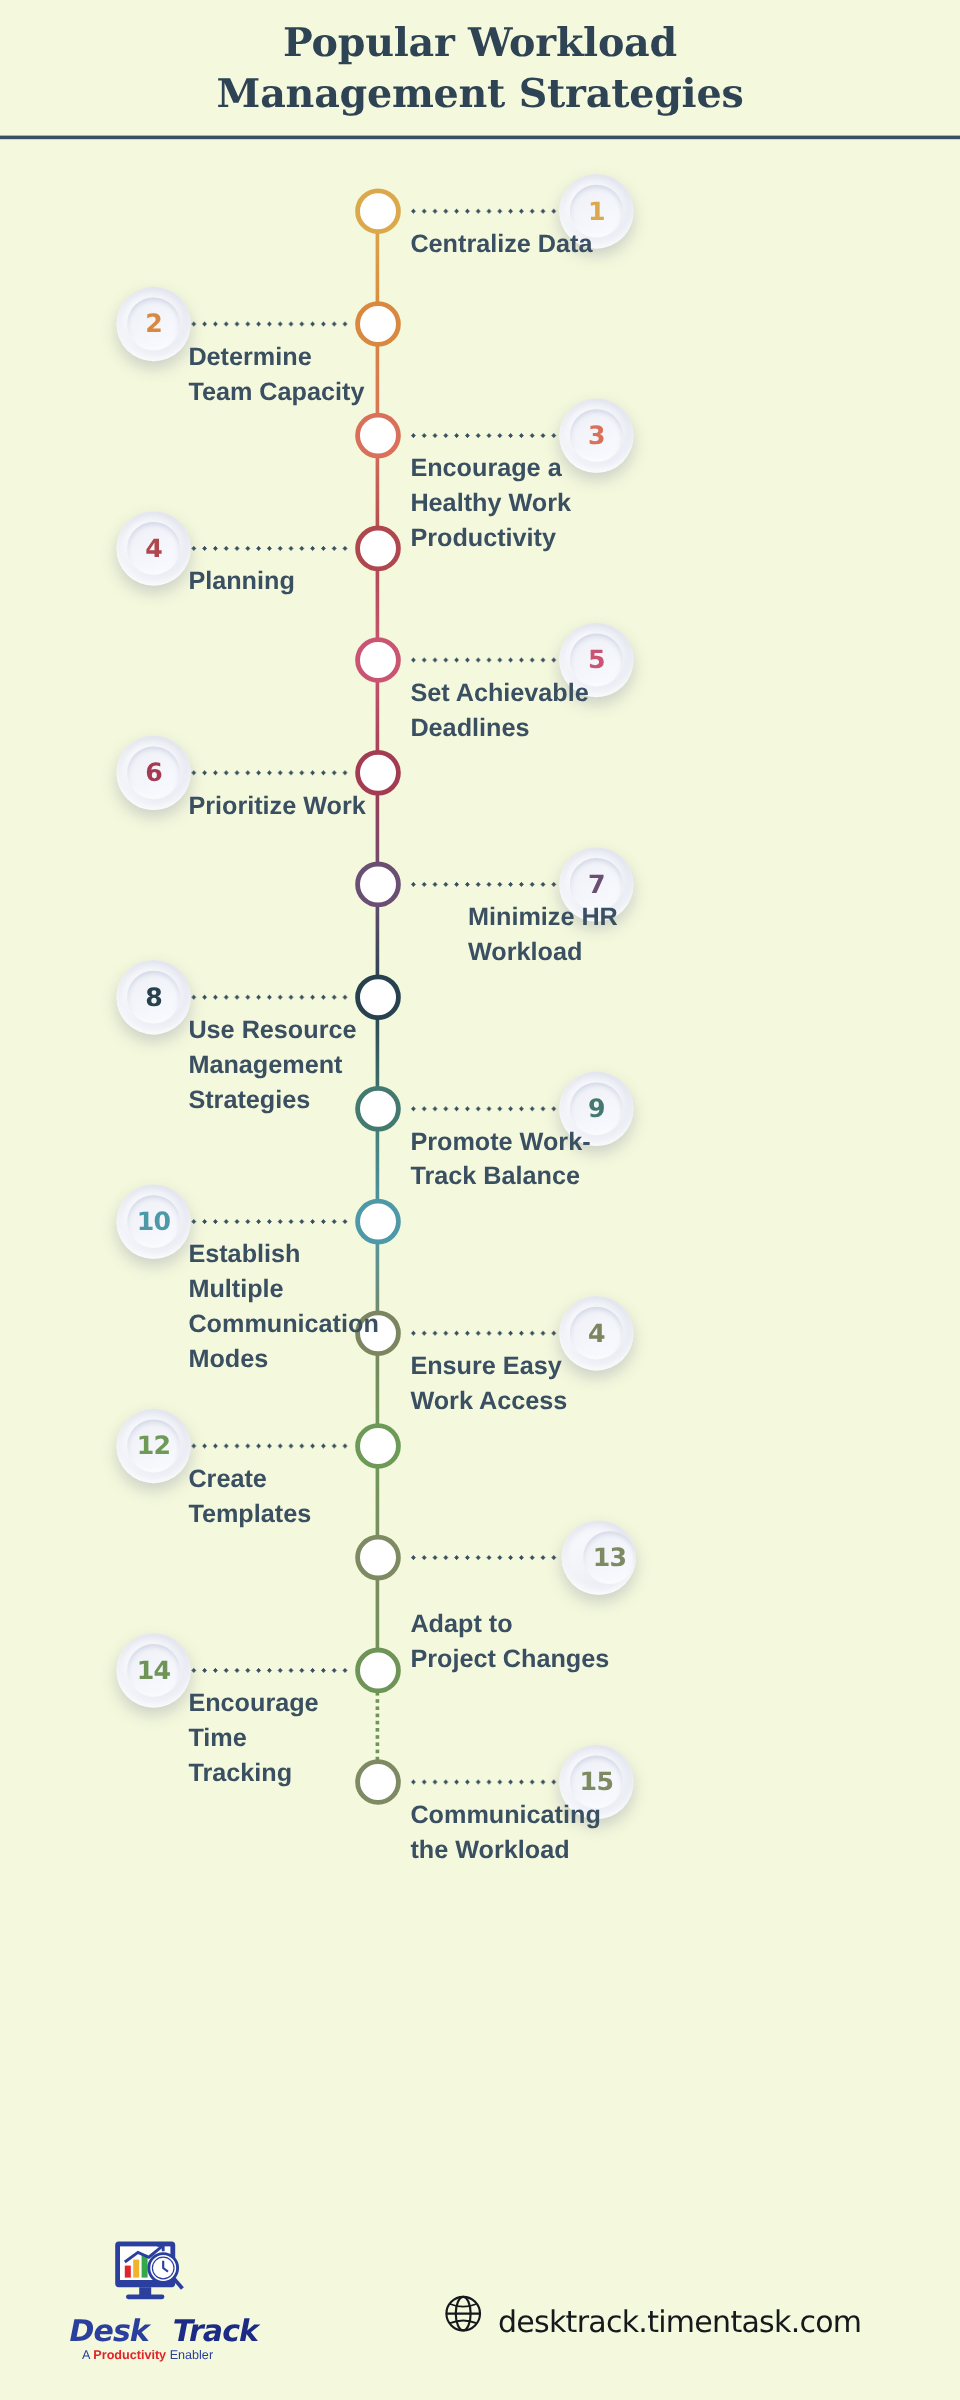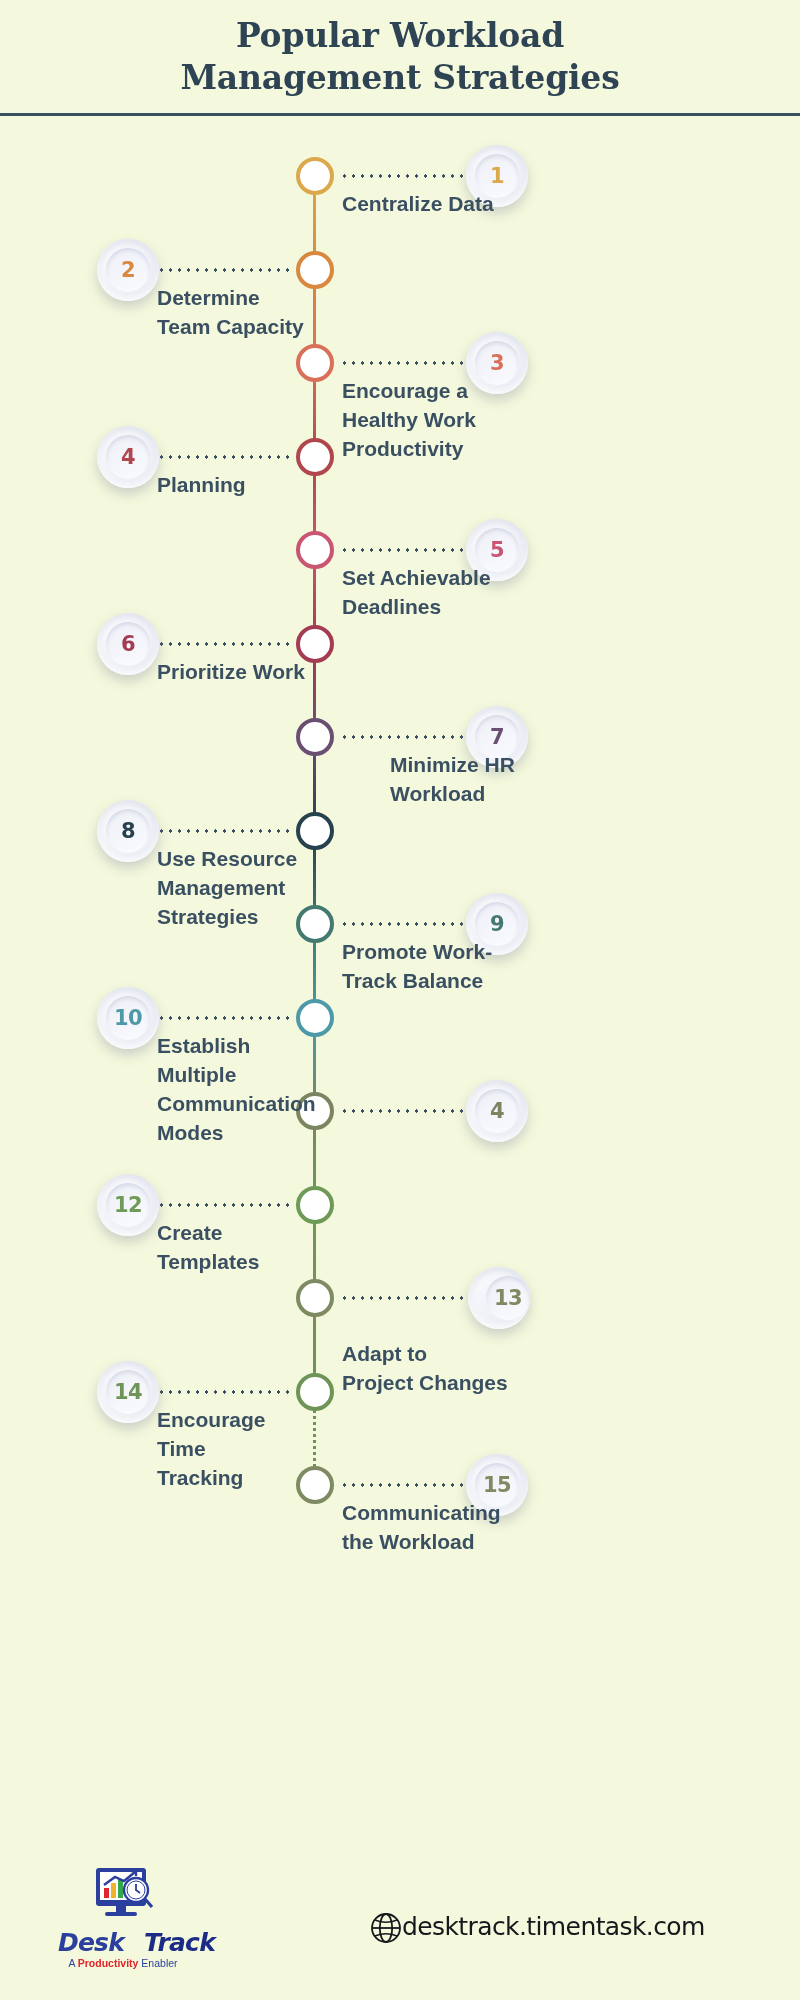--- a/index.html
+++ b/index.html
@@ -132,21 +132,21 @@
     font-weight:400;
     margin-top:2px;
     color:#2b3f9e;
     white-space:nowrap;
   }
   #logo-tag .red { color:#e0242b; font-weight:600; }
 
   #site {
     position:absolute;
     left:370px; top:62px;
-    display:flex; align-items:flex-start; 
+    display:flex; align-items:flex-end; gap:13px;
   }
   #site-url {
     font-family:"DejaVu Sans", sans-serif;
     font-size:25px;
     color:#15191c;
     letter-spacing:-0.6px;
   }
 </style>
 </head>
 <body>
@@ -259,20 +259,24 @@
       <div>Establish</div>
       <div>Multiple</div>
       <div>Communication</div>
       <div>Modes</div>
     </div>
     <div class="spine" style="top: 995px; height: 93.5px; background: linear-gradient(rgb(123, 133, 96), rgb(109, 154, 87));"></div>
     <div class="node" style="top: 976px; border-color: rgb(123, 133, 96);"></div>
     <div class="dots" style="top: 993px; left: 340px; width: 128px;"></div>
     <div class="badge" style="top: 964px; left: 466px;">
       <div class="inner" style="color: rgb(123, 133, 96);">4</div>
+    </div>
+    <div class="label right" style="top: 1009px; left: 342px; width: 180px;">
+      <div>Ensure Easy</div>
+      <div>Work Access</div>
     </div>
     <div class="spine" style="top: 1088.5px; height: 93.5px; background: linear-gradient(rgb(109, 154, 87), rgb(126, 138, 98));"></div>
     <div class="node" style="top: 1069.5px; border-color: rgb(109, 154, 87);"></div>
     <div class="dots" style="top: 1086.5px; left: 157px; width: 133px;"></div>
     <div class="badge" style="top: 1057.5px; left: 97px;">
       <div class="inner" style="color: rgb(109, 154, 87);">12</div>
     </div>
     <div class="label left" style="top: 1102.5px; left: 157px; width: 150px;">
       <div>Create</div>
       <div>Templates</div>

